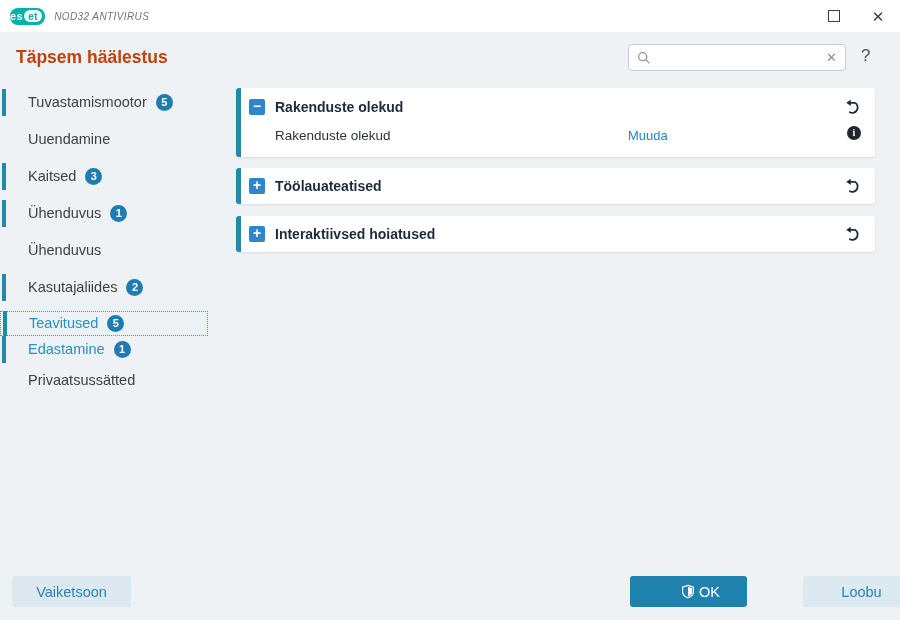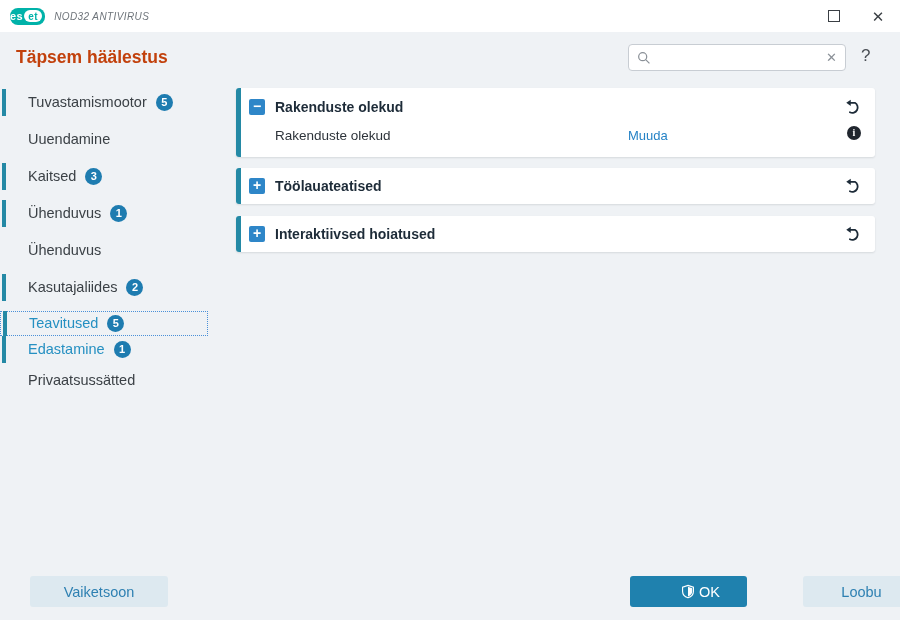--- a/index.html
+++ b/index.html
@@ -110,21 +110,21 @@
   }
 
   
   .btn {
     position:absolute; top:576px; height:31px; border:none; border-radius:3px;
     font-family:"Liberation Sans",sans-serif; font-size:14.5px; cursor:default;
     display:flex; align-items:center; justify-content:center;
   }
   .btn-light { background:#dde9f0; color:#2e80b2; }
   .btn-primary { background:#1f81ae; color:#ffffff;padding-left:24px; }
-  #btn-defaults { left:30px; width:138px; }
+  #btn-defaults { left:12px; width:119px; }
   #btn-ok { left:630px; width:117px; }
   #btn-cancel { left:766px; width:117px;margin-left:37px; }
   .shield-icon { margin-right:4px; display:inline-flex; }
 </style>
 </head>
 <body>
 
 <div class="titlebar">
   <div class="eset-logo">
     <span class="logo-left">es</span>

